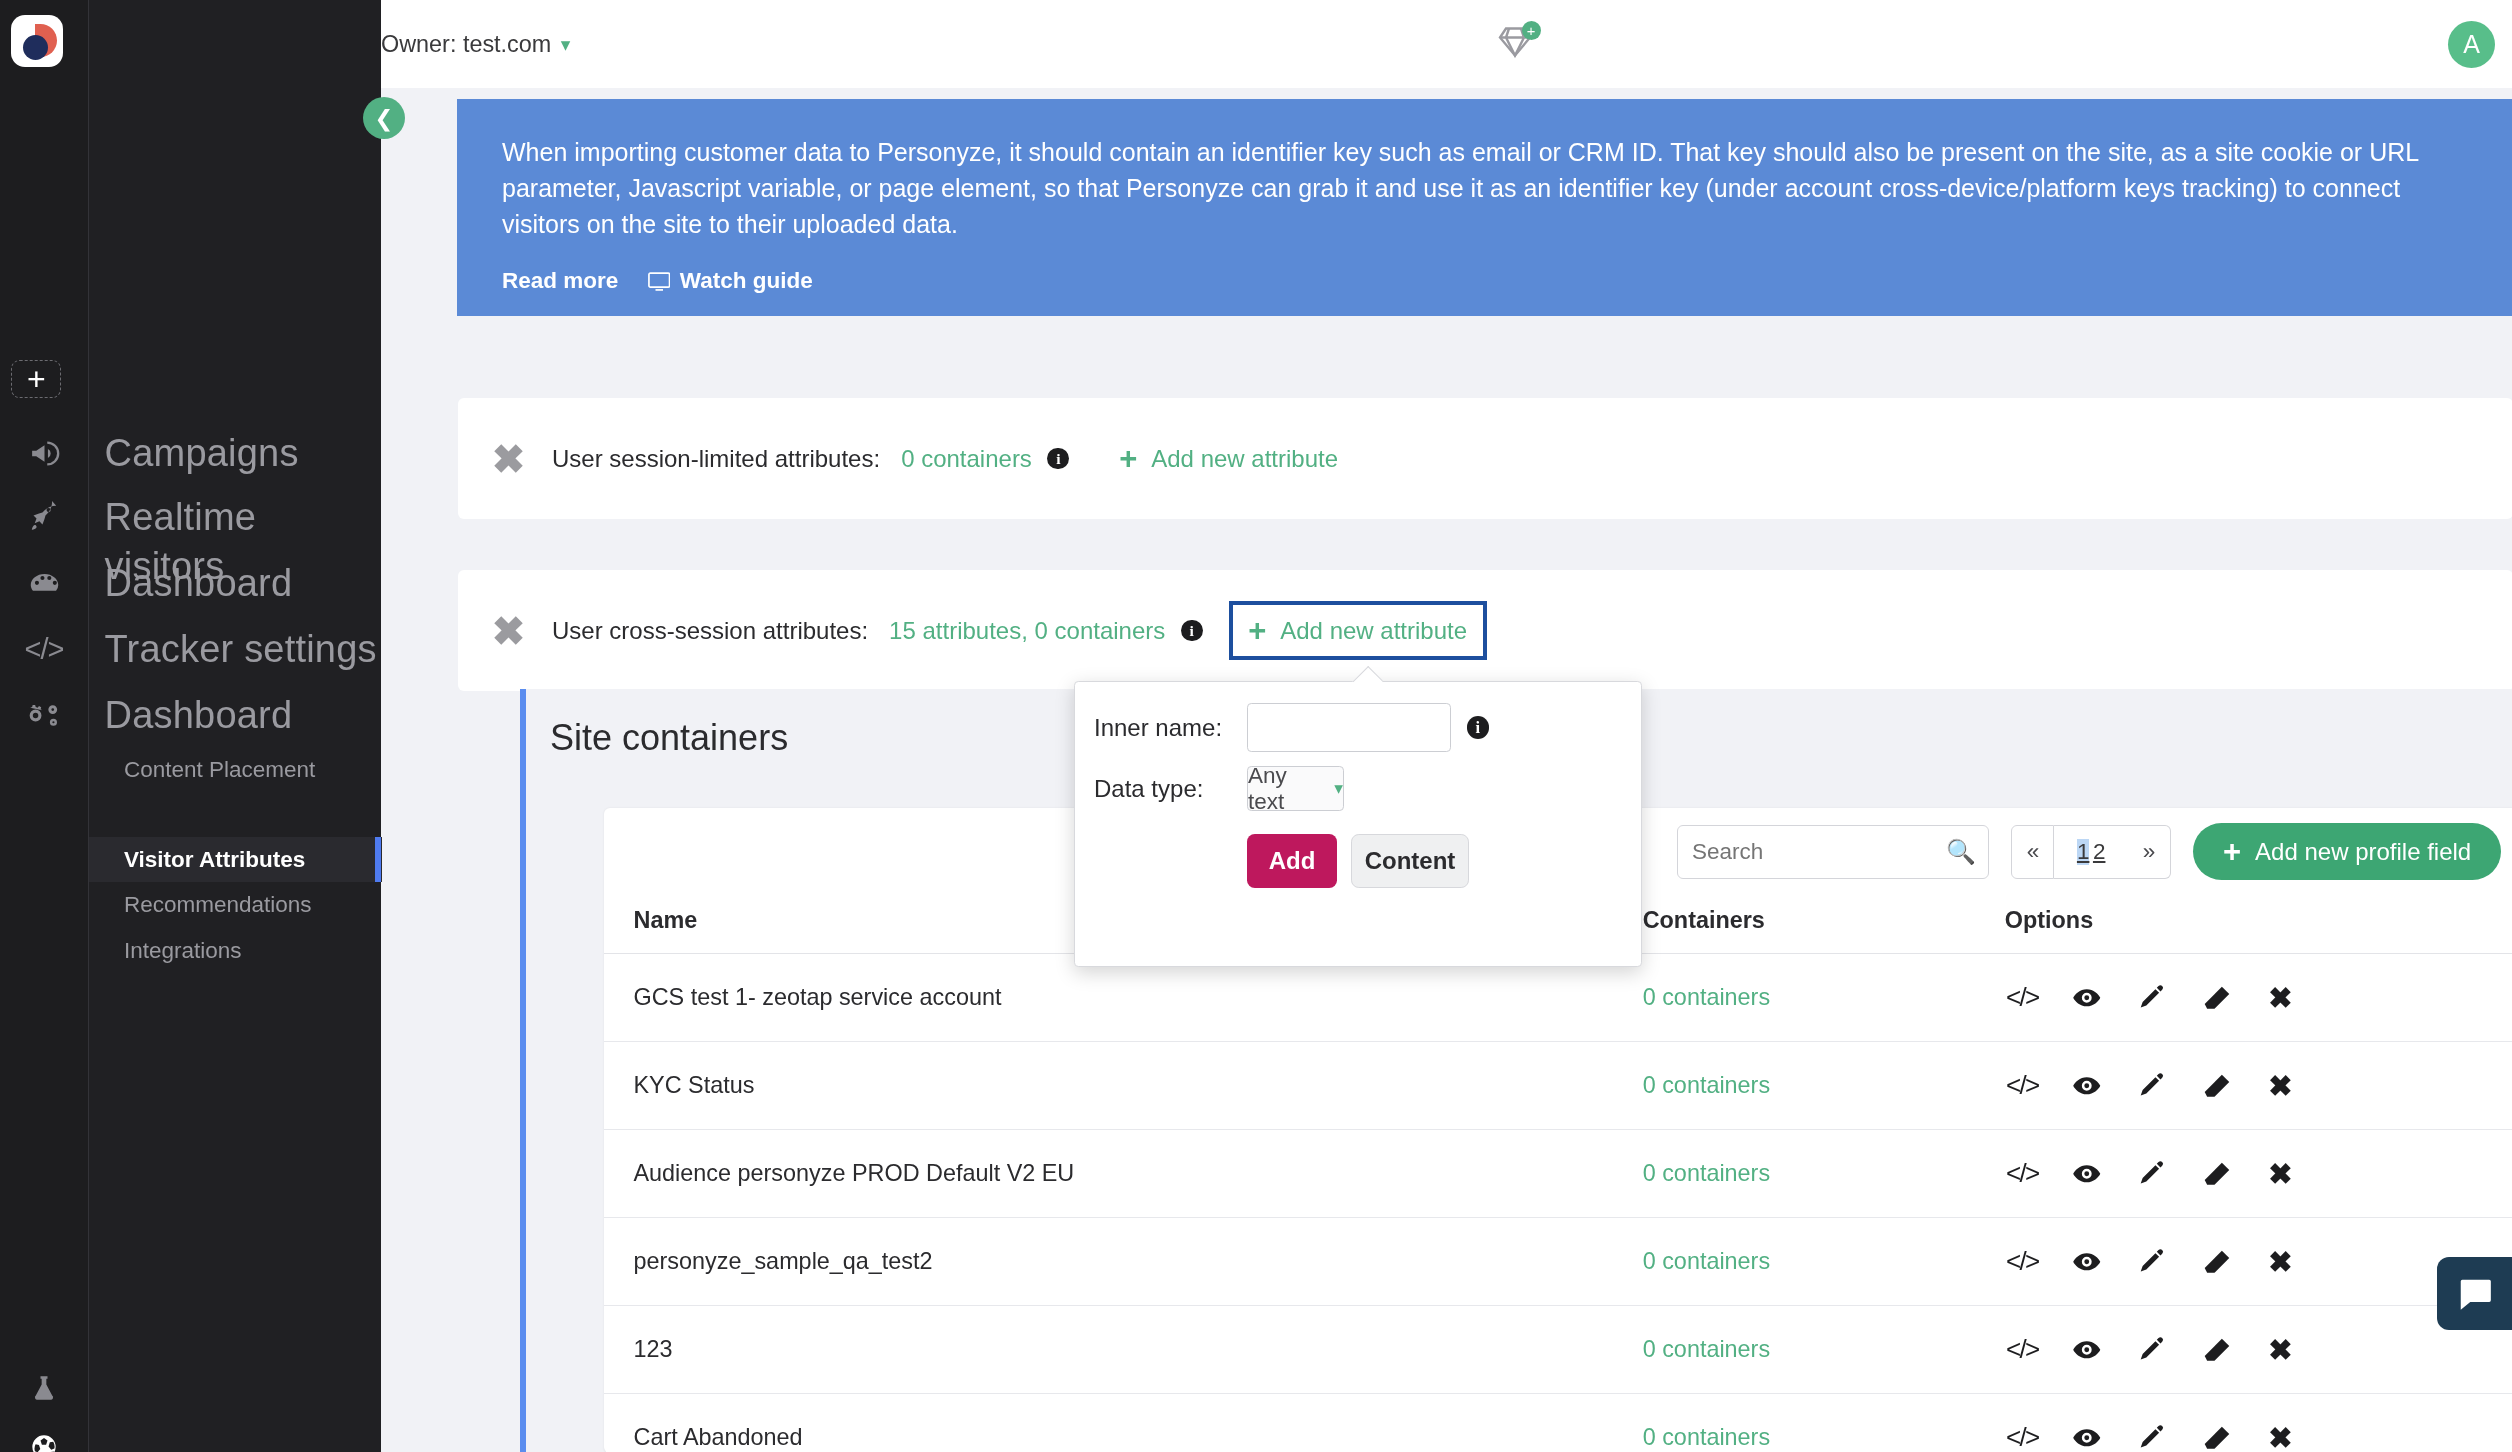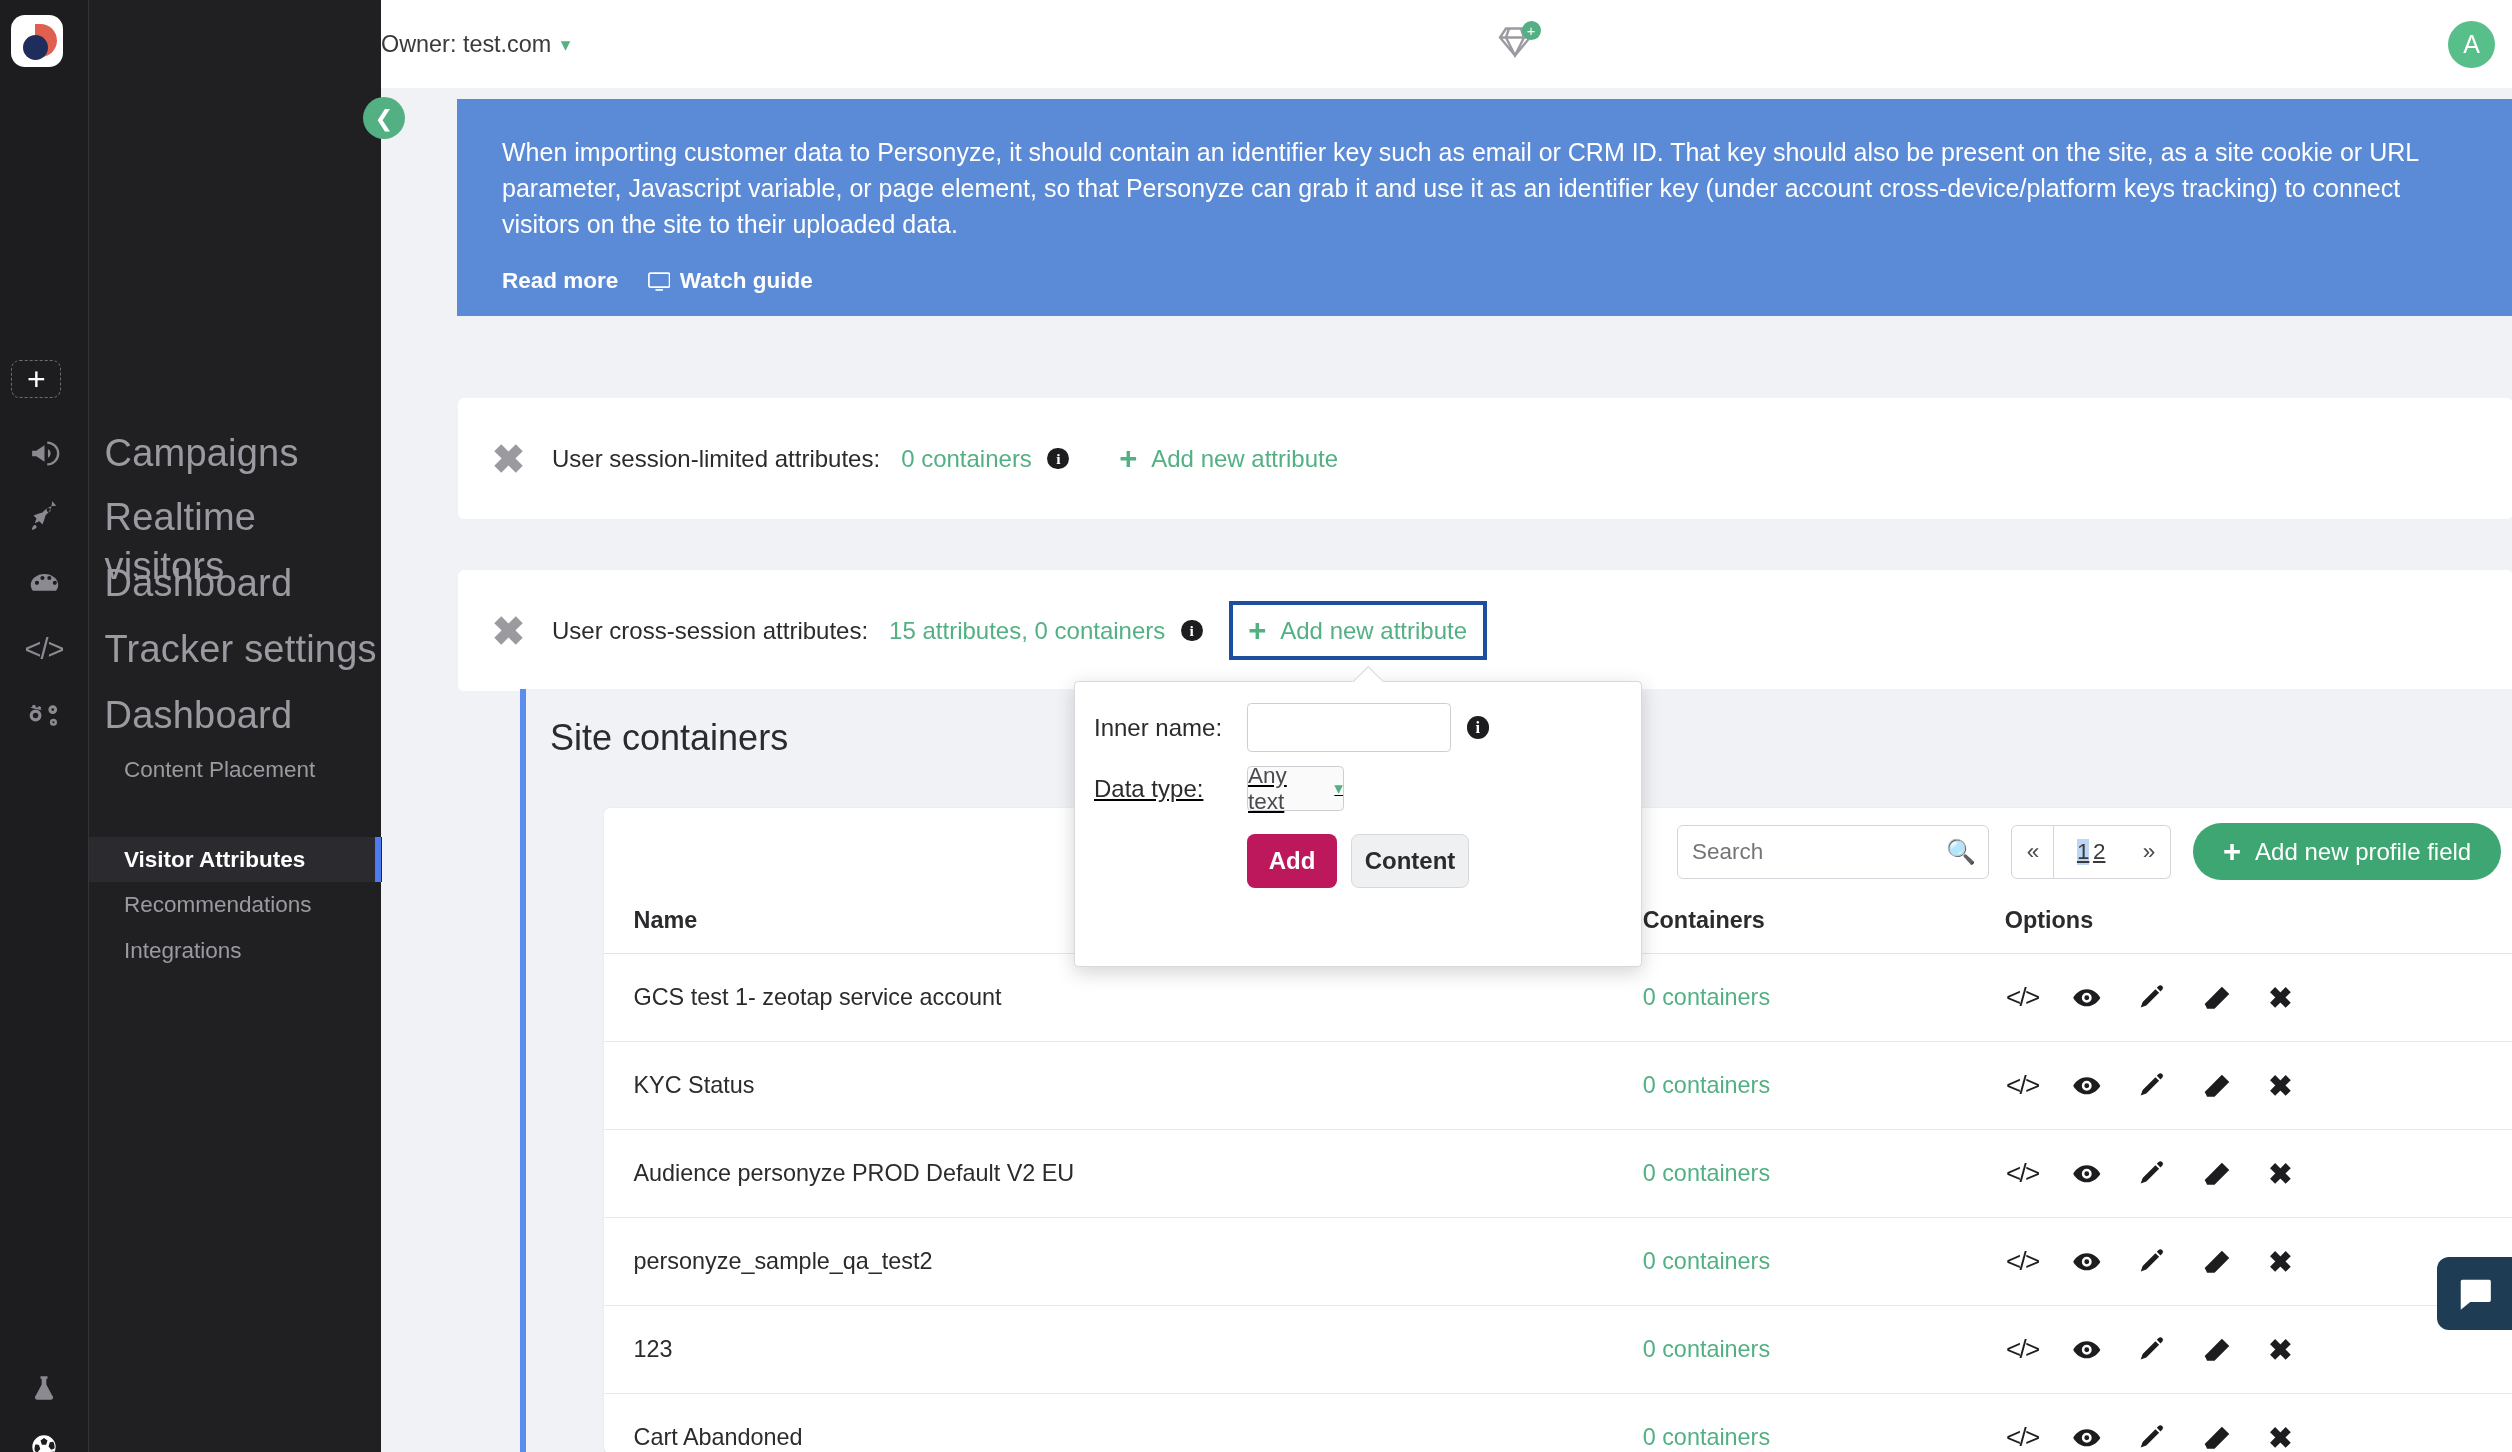--- a/index.html
+++ b/index.html
@@ -254,21 +254,21 @@
   }
   .frow { display: flex; align-items: center; margin: 0 0 0 19px; }
   .frow.r1 { padding-top: 21px; }
   .flabel { font-size: 24px; color: #2b2b2e; width: 153px; }
   .finput {
     width: 204px; height: 49px; border: 0.9px solid #ccced3; border-radius: 4.3px;
     outline: none; font-size: 22.5px; padding: 0 10.4px;
     font-family: "Liberation Sans", sans-serif;
   }
   .frow.r2 { margin-top: 12px; }
-  .frow.r3 { margin-top: 14px; text-decoration: underline; }
+  .frow.r3 { margin-top: 14px; }
   .fselect {
     width: 97px; height: 45px; border: 0.9px solid #ccced3; border-radius: 4.3px;
     background: #fafafb; display: flex; align-items: center; justify-content: center;
     gap: 8.7px; font-size: 22.5px; color: #4a4a4e; cursor: pointer;
   }
   .fselect .chev { color: #52b083; font-size: 17.3px; }
   .popup-info {
     margin-left: 15.6px; width: 22.5px; height: 22.5px; border-radius: 50%;
     background: #1d1d1f; color: #ffffff; font-size: 16.5px; font-weight: 700;
     display: flex; align-items: center; justify-content: center;

